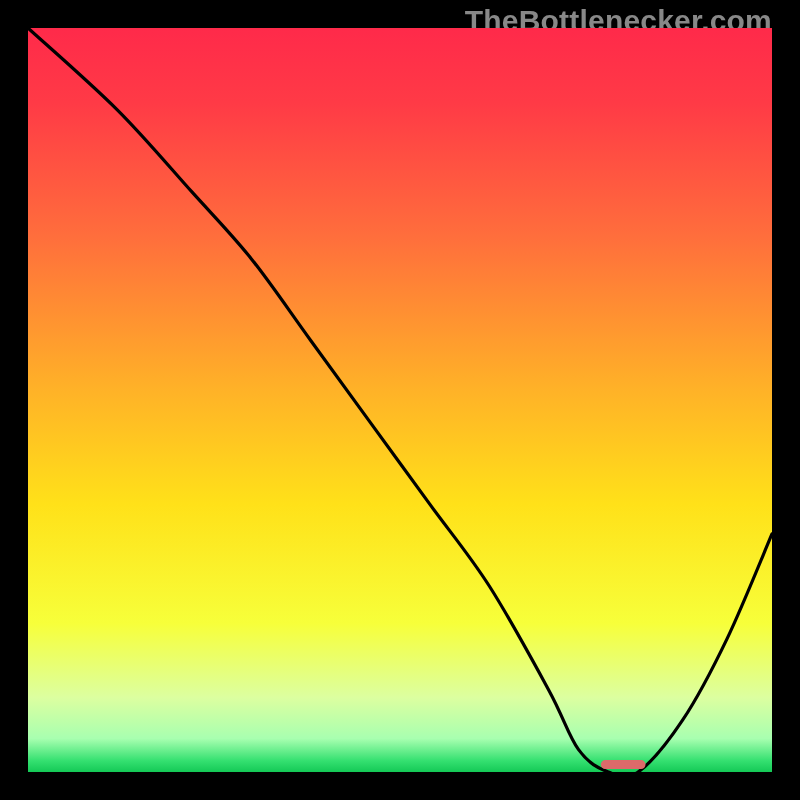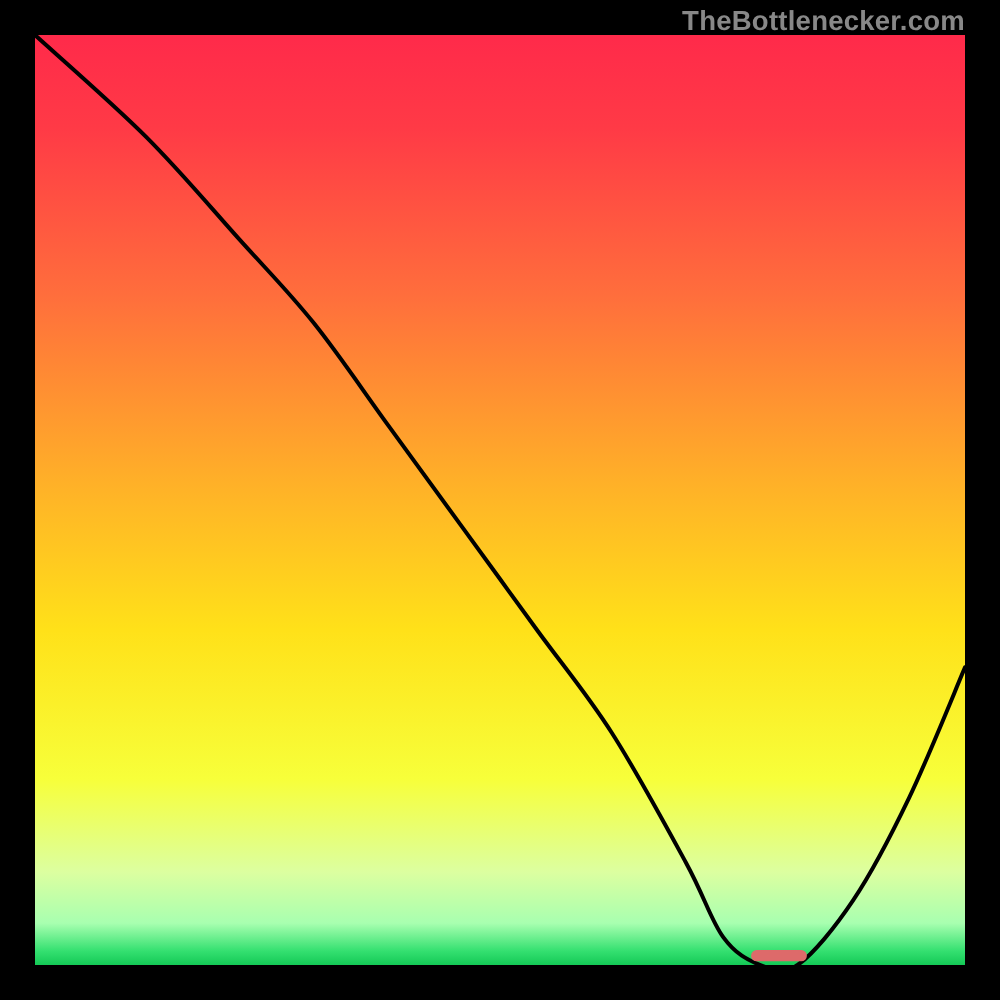--- a/index.html
+++ b/index.html
@@ -23,21 +23,21 @@
     top: 0;
     width: 744px;
     height: 744px;
   }
   .watermark {
     position: absolute;
     top: 4px;
     right: 28px;
     color: #888;
     font-family: Arial, Helvetica, sans-serif;
-    font-size: 22px;
+    font-size: 30px;
     font-weight: 600;
     letter-spacing: 0.2px;
     user-select: none;
   }
   svg {
     position: absolute;
     left: 0;
     top: 0;
     width: 744px;
     height: 744px;

